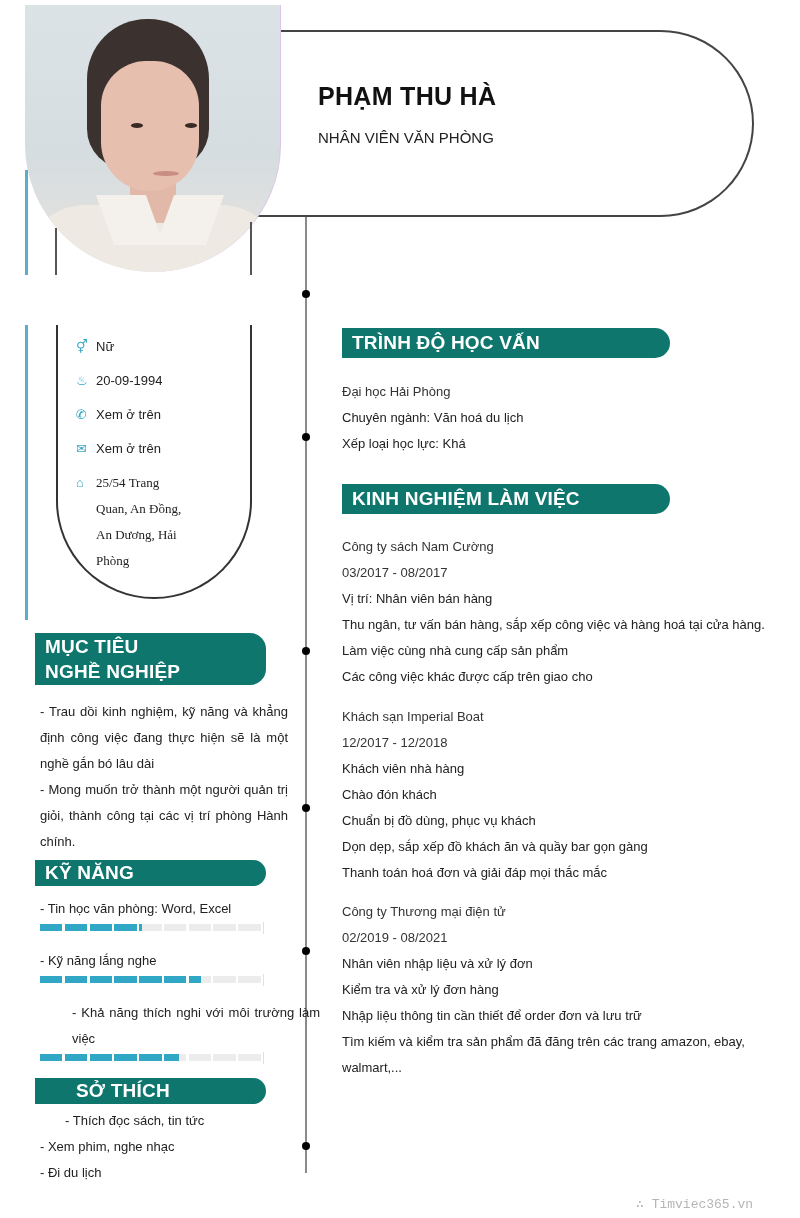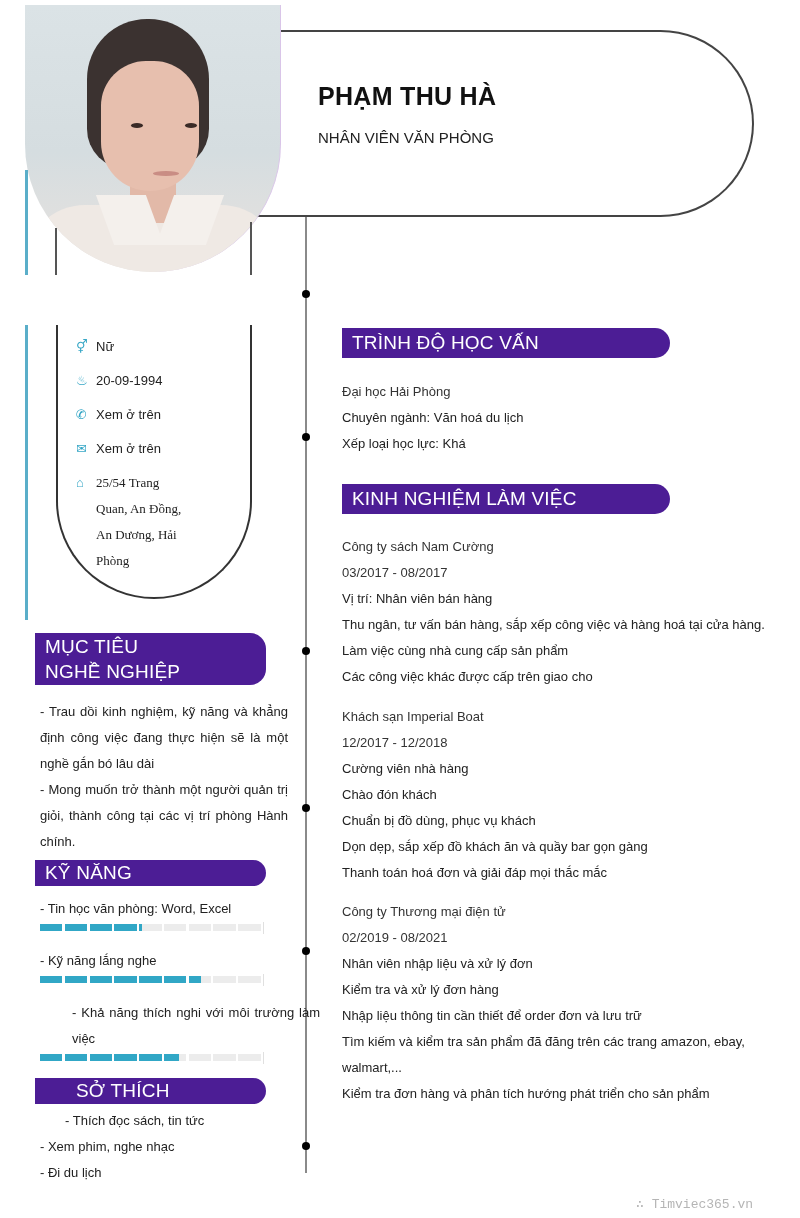--- a/index.html
+++ b/index.html
@@ -48,21 +48,21 @@
     border: 2px solid #333; border-top: none;
     border-radius: 0 0 98px 98px;
   }
   .contact-item { position: absolute; left: 76px; font-size: 13px; color: #222; display: flex; align-items: flex-start; }
   .contact-item .ic { width: 20px; color: #37a7c6; font-size: 13px; display: inline-block; }
   .contact-item .txt { line-height: 26px; width: 100px; }
   .contact-item .txt.single { line-height: 16px; }
 
   
   .sec-head {
-    position: absolute; background: #4c1d95; color: #fff; font-weight: normal;
+    position: absolute; background: #0f766e; color: #fff; font-weight: bold;
     border-radius: 0 16px 16px 0; padding-left: 10px; letter-spacing: 0.2px;
   }
   .sec-head.left { left: 35px; width: 231px; }
   .sec-head.right { left: 342px; width: 328px; height: 30px; font-size: 19px; line-height: 30px; }
 
   .para { position: absolute; font-size: 13px; color: #222; line-height: 26px; }
   .para.just { text-align: justify; }
 
   
   .skill-bar { position: absolute; left: 40px; width: 224px; height: 8px; display: flex; }
@@ -251,30 +251,29 @@
   <div class="b">03/2017 - 08/2017</div>
   <div>Vị trí: Nhân viên bán hàng</div>
   <div>Thu ngân, tư vấn bán hàng, sắp xếp công việc và hàng hoá tại cửa hàng.</div>
   <div>Làm việc cùng nhà cung cấp sản phẩm</div>
   <div>Các công việc khác được cấp trên giao cho</div>
 </div>
 
 <div class="rtext" style="top:704px; width:430px;">
   <div class="b">Khách sạn Imperial Boat</div>
   <div class="b">12/2017 - 12/2018</div>
-  <div>Cường viên nhà hàng</div>
+  <div>Khách viên nhà hàng</div>
   <div>Chào đón khách</div>
   <div>Chuẩn bị đồ dùng, phục vụ khách</div>
   <div>Dọn dẹp, sắp xếp đồ khách ăn và quầy bar gọn gàng</div>
   <div>Thanh toán hoá đơn và giải đáp mọi thắc mắc</div>
 </div>
 
 <div class="rtext" style="top:899px; width:420px;">
   <div class="b">Công ty Thương mại điện tử</div>
   <div class="b">02/2019 - 08/2021</div>
   <div>Nhân viên nhập liệu và xử lý đơn</div>
   <div>Kiểm tra và xử lý đơn hàng</div>
   <div>Nhập liệu thông tin cần thiết để order đơn và lưu trữ</div>
   <div style="width:410px;">Tìm kiếm và kiểm tra sản phẩm đã đăng trên các trang amazon, ebay, walmart,...</div>
-  <div>Kiểm tra đơn hàng và phân tích hướng phát triển cho sản phẩm</div>
 </div>
 
 <div class="watermark">∴ Timviec365.vn</div>
 
 </body></html>

